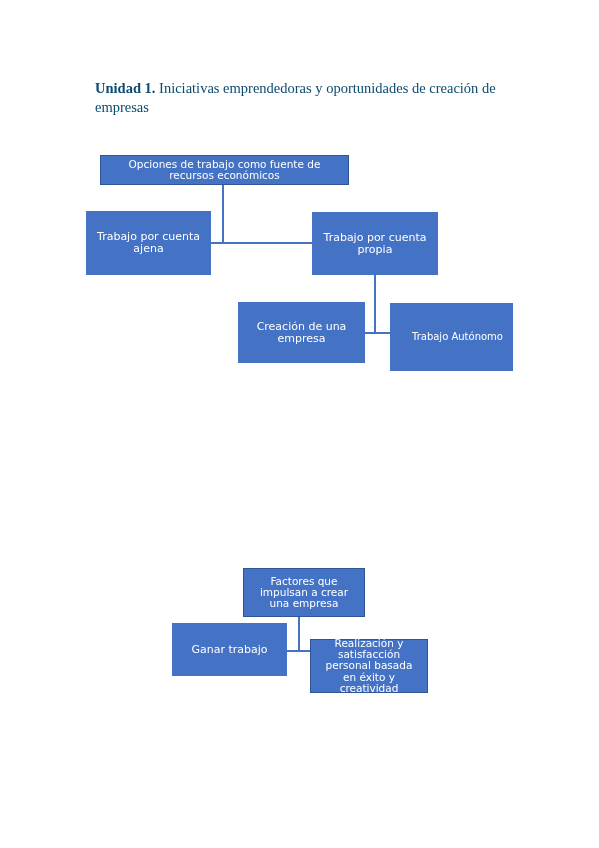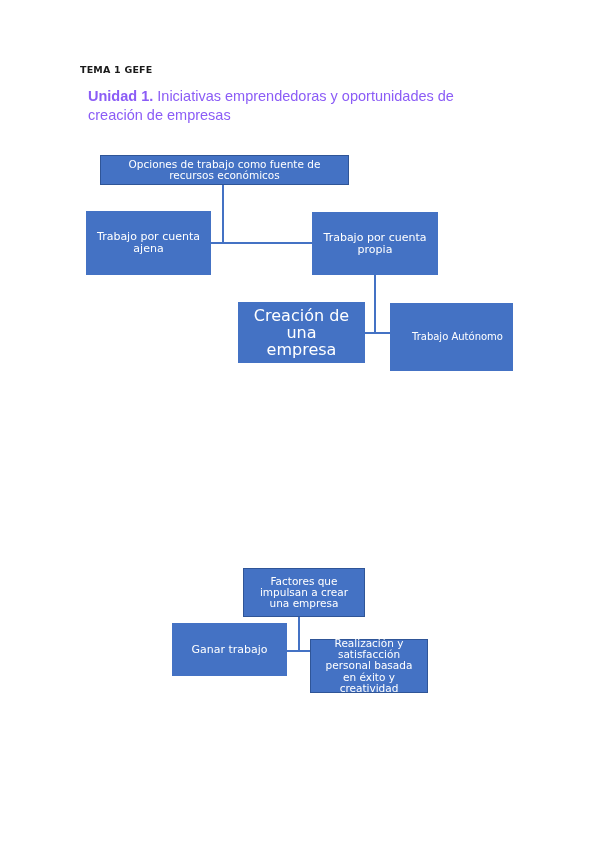--- a/index.html
+++ b/index.html
@@ -33,24 +33,24 @@
     font-size: 9.5px;
     font-weight: bold;
     letter-spacing: 0.2px;
     color: #1a1a1a;
     margin: 0 0 12px 0;
     font-family: "DejaVu Sans", sans-serif;
   }
   .title {
     font-size: 14.5px;
     line-height: 1.34;
-    color: #8b5cf6;
-    margin: 8px;
+    color: #0c4a6e;
+    margin: 15px;
     font-weight: normal;
-    font-family: Liberation Sans, sans-serif;
+    font-family: Liberation Serif, serif;
   }
   .title .strong {
     font-weight: bold;
   }
 
   
   .node {
     position: absolute;
     background: #4472c4;
     color: #ffffff;
@@ -90,21 +90,21 @@
   #n-ajena {
     left: 86px; top: 211px; width: 125px; height: 64px;
     font-size: 11px;
   }
   #n-propia {
     left: 312px; top: 212px; width: 126px; height: 63px;
     font-size: 11px;
   }
   #n-creacion {
     left: 238px; top: 302px; width: 127px; height: 61px;
-    font-size: 16px;
+    font-size: 11px;
   }
   #n-autonomo {
     left: 390px; top: 303px; width: 123px; height: 68px;
     font-size: 10px;
     padding-left: 12px;
   }
 
   
   #c1-v-top   { left: 222px; top: 185px;  width: 2px; height: 58px; }
   #c1-h-mid   { left: 210px; top: 242px;  width: 103px; height: 2px; }
@@ -128,21 +128,20 @@
   
   #c2-v-top  { left: 298px; top: 591px; width: 2px; height: 60px; }
   #c2-h-mid  { left: 287px; top: 650px; width: 24px; height: 2px; }
 </style>
 </head>
 <body>
 
 <div id="page">
 
   <div class="doc-header">
-    <p class="kicker">TEMA 1 GEFE</p>
     <p class="title"><span class="strong">Unidad 1.</span><span> Iniciativas emprendedoras y oportunidades de creación de empresas</span></p>
   </div>
 
   <div>
 
     <div class="connector v" id="c1-v-top"></div>
     <div class="connector h" id="c1-h-mid"></div>
     <div class="connector v" id="c1-v-prop"></div>
     <div class="connector h" id="c1-h-low"></div>
 

